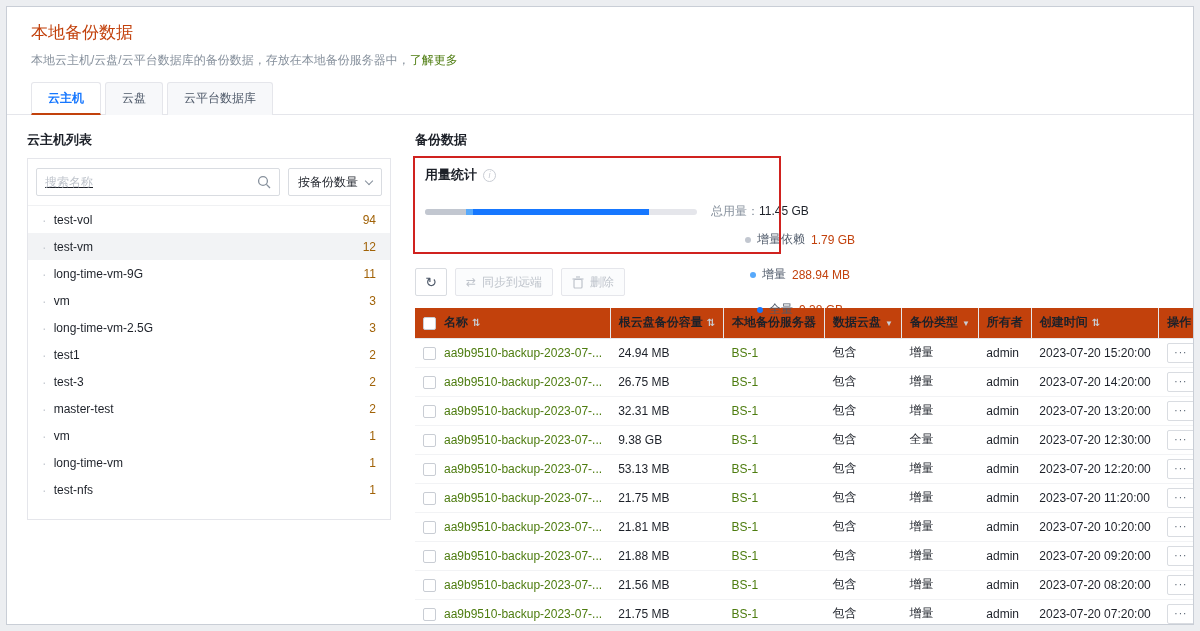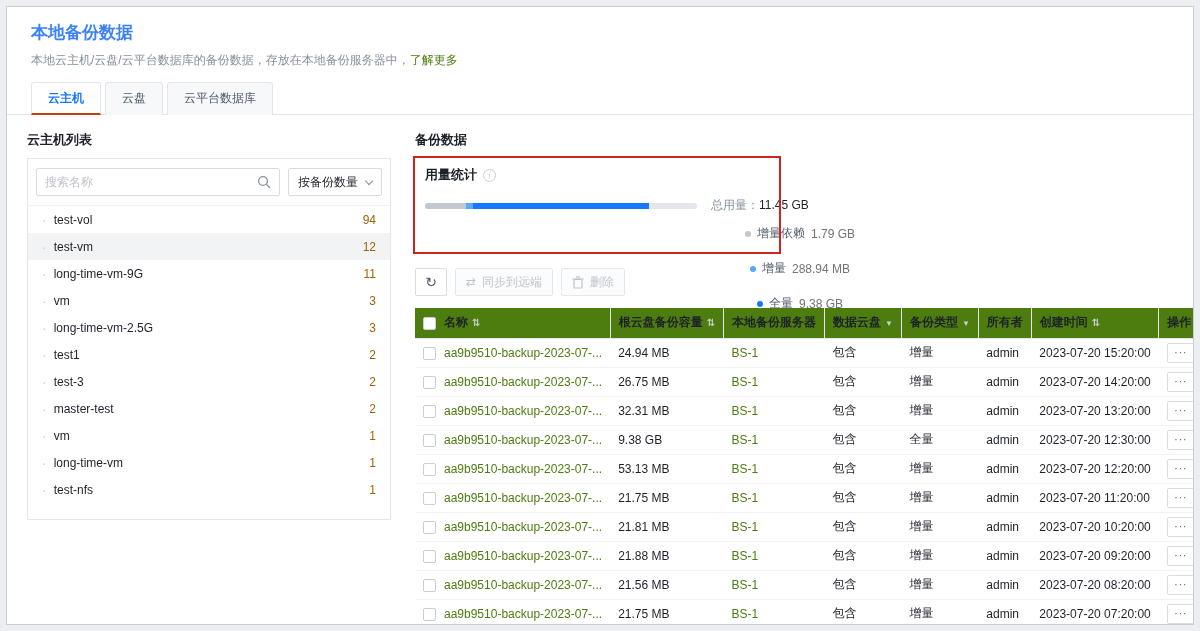--- a/index.html
+++ b/index.html
@@ -13,79 +13,79 @@
     color:#1d2129;
   }
   .frame {
     position:absolute; inset:6px;
     background:#fff;
     border:1px solid #c9ced6;
     overflow:hidden;
   }
   
   .hdr { padding:14px 24px 0 24px; }
-  .page-title { font-size:17px; font-weight:bold; color:#3b82f6; }
+  .page-title { font-size:17px; font-weight:normal; color:#c2410c; }
   .page-sub { margin-top:8px; font-size:12px; color:#86909c; }
   .link { color:#4d7c0f; text-decoration:none; cursor:pointer; }
   
   .tabs { display:flex; gap:4px; padding:0 24px; margin-top:12px; border-bottom:1px solid #e5e6eb; }
   .tab {
     padding:7px 16px 6px; font-size:12px; color:#4e5969;
     background:#f7f8fa; border:1px solid #e5e6eb; border-bottom:none;
     border-radius:3px 3px 0 0; position:relative; top:1px; cursor:pointer; white-space:nowrap;
   }
   .tab.active { background:#fff; color:#1677ff; font-weight:bold; border-bottom:2px solid #c2410c; }
   
   .content { display:flex; gap:24px; padding:8px 18px 0 20px; }
   .col-left { width:364px; flex:none; }
   .col-right { flex:1; min-width:0; }
   .panel-title { font-size:13px; font-weight:bold; margin:8px 0 9px; color:#1d2129; }
   
   .panel { border:1px solid #e5e6eb; height:362px; overflow:hidden; background:#fff; }
   .search-row { display:flex; gap:8px; padding:9px 8px; }
-  .search-box { flex:1; height:28px; border:1px solid #d9dce1; border-radius:2px; display:flex; align-items:center; padding:12px 8px; }
+  .search-box { flex:1; height:28px; border:1px solid #d9dce1; border-radius:2px; display:flex; align-items:center; padding:12px 8px;text-decoration:underline; }
   .search-box input { flex:1; border:none; outline:none; font-size:12px; font-family:inherit; color:#1d2129; }
   .search-box input::placeholder { color:#bfc4cc; }
   .sel { height:28px; border:1px solid #d9dce1; border-radius:2px; display:flex; align-items:center; gap:8px; padding:0 9px; font-size:12px; color:#1d2129; cursor:pointer; white-space:nowrap; background:#fff; }
   .chev { width:6px; height:6px; border-right:1.4px solid #86909c; border-bottom:1.4px solid #86909c; transform:rotate(45deg); margin-top:-3px; flex:none; }
   .vm-list { border-top:1px solid #f0f1f3; }
   .vm-row { height:27px; display:flex; align-items:center; justify-content:space-between; padding:0 14px 0 14px; cursor:pointer; }
   .vm-row.selected { background:#f2f3f5; }
   .vm-name { display:flex; align-items:center; gap:7px; color:#1d2129; }
   .bullet { color:#c9cdd4; font-size:14px; line-height:1; }
   .vm-count { color:#a16207; }
   
   .usage { position:relative; padding:8px 0 0 10px; height:96px; }
   .annotation {
     position:absolute; left:-2px; top:-2px; width:368px; height:98px;
     border:2px solid #d0221f; pointer-events:none; z-index:5;
   }
   .usage-title-row { display:flex; align-items:center; gap:6px; }
   .usage-title { font-size:13px; font-weight:bold; }
   .info-ic { width:13px; height:13px; border:1px solid #c9cdd4; border-radius:50%; color:#c9cdd4; font-size:9px; line-height:11px; text-align:center; font-style:italic; }
-  .bar-row { display:flex; align-items:center; margin-top:13px; }
+  .bar-row { display:flex; align-items:center; margin-top:19px; }
   .bar { width:272px; height:6px; border-radius:3px; background:#e5e6eb; overflow:hidden; display:flex; flex:none; }
   .bar-seg { height:100%; }
   .total { margin-left:14px; color:#86909c; white-space:nowrap; }
   .total b { color:#1d2129; font-weight:normal; }
   .legend { display:flex; gap:18px; margin-top:11px; align-items:center;flex-direction:column; }
   .lg-item { display:flex; align-items:center; gap:6px; color:#4e5969; }
   .dot { width:6px; height:6px; border-radius:50%; flex:none; }
-  .lg-val { color:#737373; }
+  .lg-val { color:#c2410c; }
   
   .toolbar { display:flex; gap:8px; margin-top:14px; }
   .tbtn { height:28px; border:1px solid #d9dce1; border-radius:2px; background:#fff; display:flex; align-items:center; gap:6px; padding:0 10px; font-size:12px; color:#4e5969; cursor:pointer; font-family:inherit; }
   .tbtn.icon-only { width:32px; justify-content:center; padding:0; font-size:14px; }
   .tbtn.disabled { color:#bfc4cc; border-color:#e5e6eb; background:#fbfcfd; cursor:not-allowed; }
   .tbtn svg { flex:none; }
   
   table { width:100%; border-collapse:collapse; margin-top:12px; table-layout:auto; }
   th {
     height:30px; font-size:12px; font-weight:bold; color:#1d2129;
-    text-align:left; padding:0 8px; border-bottom:1px solid #e5e6eb; white-space:nowrap; background:#4d7c0f;
+    text-align:left; padding:0 8px; border-bottom:1px solid #e5e6eb; white-space:nowrap; background:#c2410c;
   }
   th.sep { border-left:1px solid #e5e6eb; }
   td { height:29px; padding:0 8px; border-bottom:1px solid #f2f3f5; white-space:nowrap; color:#1d2129; }
   .col-cb { width:30px; padding-right:0; }
   .cb { width:13px; height:13px; border:1px solid #c9cdd4; border-radius:2px; background:#fff; display:inline-block; vertical-align:middle; cursor:pointer; }
   .sort-ic { color:#c9cdd4; font-size:10px; margin-left:4px; cursor:pointer; }
   .filter-ic { color:#c9cdd4; font-size:8px; margin-left:4px; cursor:pointer; }
   .more-btn { width:28px; height:20px; border:1px solid #d9dce1; border-radius:2px; background:#fff; color:#4e5969; font-size:10px; letter-spacing:1px; line-height:1; cursor:pointer; }
 </style>
 </head>

